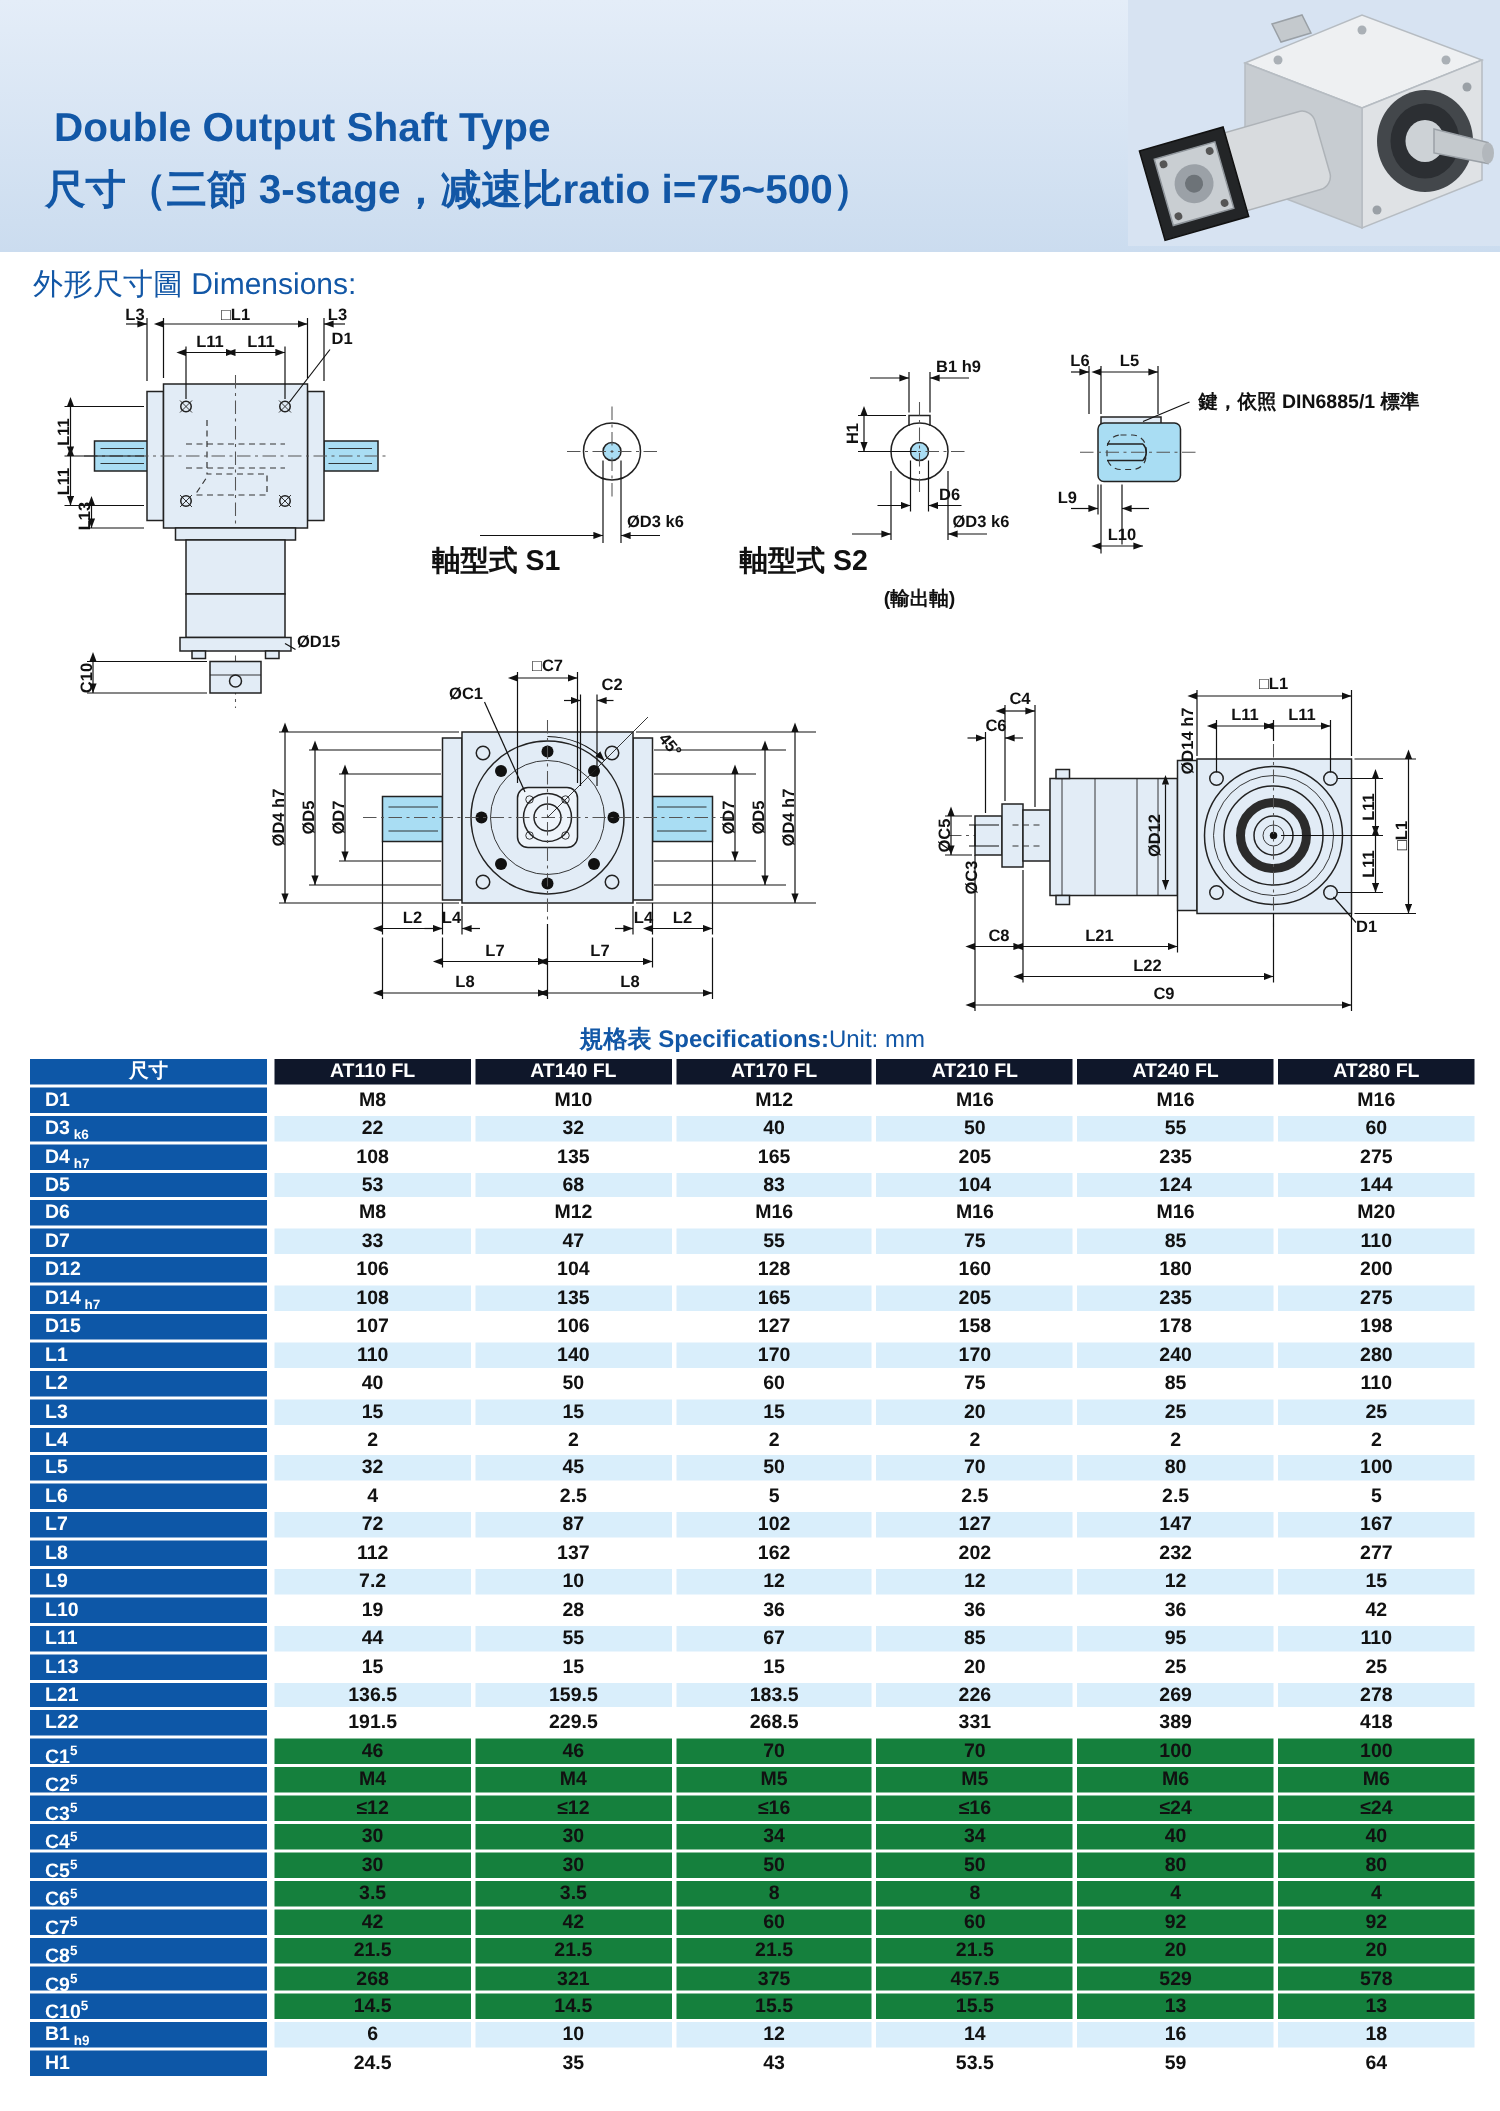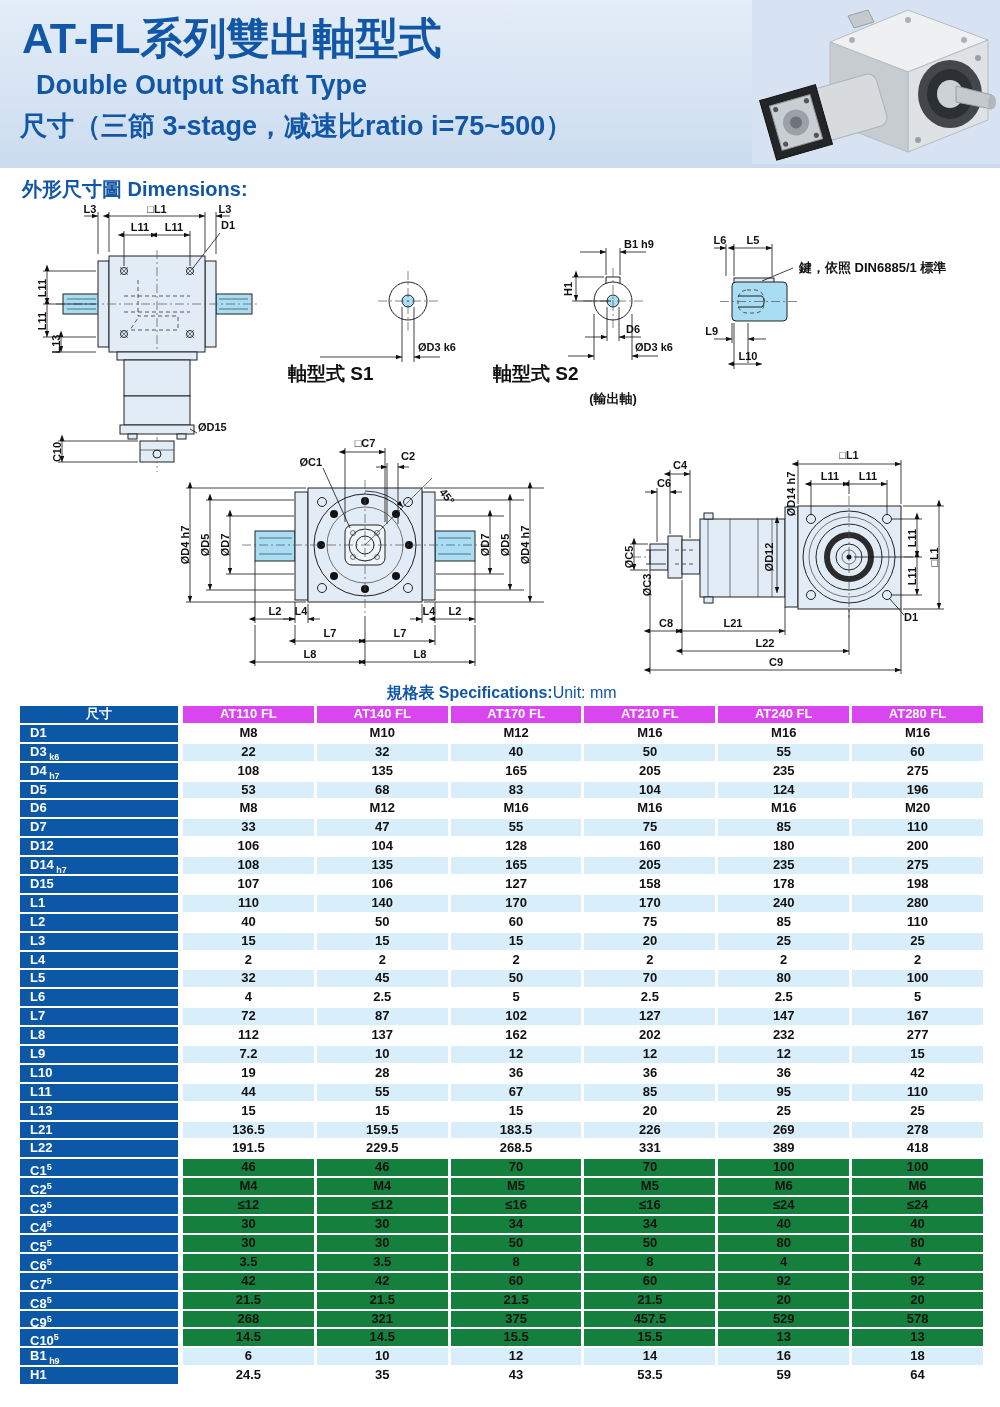--- a/index.html
+++ b/index.html
@@ -3,35 +3,35 @@
 <meta charset="utf-8">
 <style>
   html,body{margin:0;padding:0;background:#fff;}
   .page{position:relative;width:1000px;height:1407px;background:#fff;overflow:hidden;
         font-family:"Liberation Sans",sans-serif;}
   
   .band{position:absolute;top:0;left:0;width:1000px;height:168px;
         background:linear-gradient(180deg,#e4edf8 0%,#cbdcef 100%);}
   .t1{position:absolute;top:10px;left:22px;font-size:43px;font-weight:bold;color:#1257a6;}
   .t2{position:absolute;top:70px;left:22px;font-size:27px;font-weight:bold;color:#1257a6;margin-left:14px;}
-  .t3{position:absolute;top:108px;left:20px;font-size:27px;font-weight:bold;color:#1257a6;}
+  .t3{position:absolute;top:108px;left:30px;font-size:27px;font-weight:bold;color:#1257a6;}
   .photo{position:absolute;top:0;left:752px;width:248px;height:164px;}
   
-  .dimtitle{position:absolute;top:176px;left:22px;font-size:20px;font-weight:bold;color:#1257a6;}
+  .dimtitle{position:absolute;top:176px;left:22px;font-size:20px;font-weight:normal;color:#1257a6;}
   .drawings{position:absolute;top:204px;left:20px;width:960px;height:478px;}
   .specrow{position:absolute;top:683px;left:20px;width:963px;display:flex;
            justify-content:center;align-items:baseline;}
   .spectitle{font-size:16px;font-weight:bold;color:#1257a6;}
   .unit{font-size:16px;font-weight:normal;color:#1257a6;}
   
   .tbl{position:absolute;top:706px;left:20px;width:963px;}
   .trow{display:flex;gap:3px;margin-bottom:2px;height:16.9px;}
   .lc{width:158px;flex:none;background:#0d57a7;color:#fff;font-weight:bold;font-size:13px;
       line-height:16.9px;padding-left:10px;box-sizing:border-box;margin-right:2px;}
-  .hc{flex:1;background:#d946ef;color:#fff;font-weight:bold;font-size:13px;
+  .hc{flex:1;background:#0f172a;color:#fff;font-weight:bold;font-size:13px;
       line-height:16.9px;text-align:center;}
   .lch{text-align:center;padding-left:0;}
   .dc{flex:1;font-size:13px;font-weight:bold;color:#111;line-height:16.9px;text-align:center;}
   .rw .dc{background:#ffffff;}
   .rl .dc{background:#d9eefb;}
   .rm .dc{background:#15803d;}
   .lc sub{font-size:9px;font-weight:bold;}
   .lc sup{font-size:9px;font-weight:bold;}
   .note{position:absolute;top:1386px;left:20px;font-size:13.5px;font-weight:bold;color:#e8000d;}
   
@@ -45,21 +45,20 @@
   .dt{font-family:"Liberation Sans",sans-serif;font-size:11px;font-weight:bold;fill:#111;}
   .cjk{font-family:"Liberation Sans",sans-serif;font-size:19px;font-weight:bold;fill:#111;}
   .cjks{font-family:"Liberation Sans",sans-serif;font-size:13px;font-weight:bold;fill:#111;}
 </style>
 </head>
 <body>
 
 <div class="page">
 
   <div class="band"></div>
-  <div class="t1">AT-FL系列雙出軸型式</div>
   <div class="t2">Double Output Shaft Type</div>
   <div class="t3">尺寸（三節 3-stage，减速比ratio i=75~500）</div>
 
   <svg class="photo" viewBox="0 0 248 164">
     <rect x="0" y="0" width="248" height="164" fill="#d7e3f2"></rect>
     <polygon points="78,42 156,10 236,40 156,72" fill="#eef0f2" stroke="#b6bcc2"></polygon>
     <polygon points="156,72 236,40 236,120 156,152" fill="#dfe2e5" stroke="#b6bcc2"></polygon>
     <polygon points="78,42 156,72 156,152 78,122" fill="#c7ccd1" stroke="#b6bcc2"></polygon>
     <circle cx="156" cy="20" r="3" fill="#aab0b6"></circle>
       <circle cx="100" cy="40" r="3" fill="#aab0b6"></circle>
@@ -418,21 +417,21 @@
         <div class="dc">235</div>
         <div class="dc">275</div>
       </div>
       <div class="trow rl">
         <div class="lc">D5</div>
         <div class="dc">53</div>
         <div class="dc">68</div>
         <div class="dc">83</div>
         <div class="dc">104</div>
         <div class="dc">124</div>
-        <div class="dc">196</div>
+        <div class="dc">144</div>
       </div>
       <div class="trow rw">
         <div class="lc">D6</div>
         <div class="dc">M8</div>
         <div class="dc">M12</div>
         <div class="dc">M16</div>
         <div class="dc">M16</div>
         <div class="dc">M16</div>
         <div class="dc">M20</div>
       </div>

